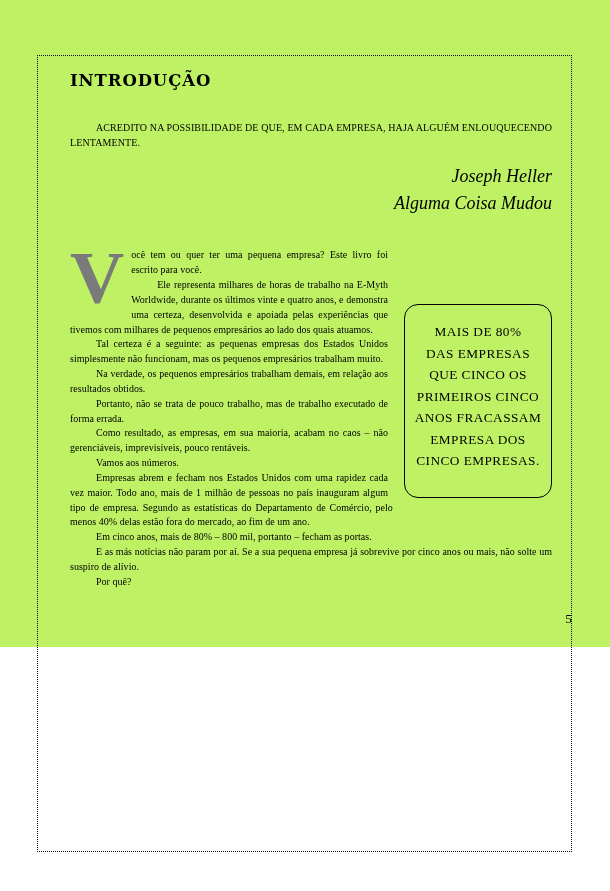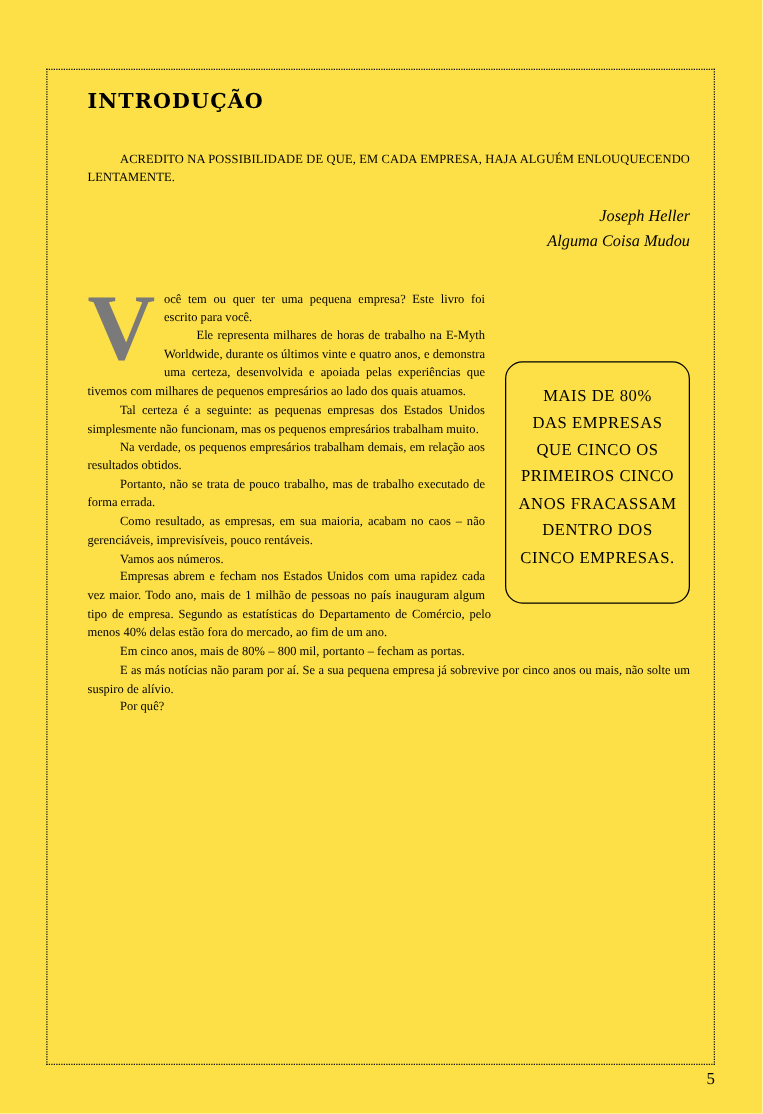--- a/index.html
+++ b/index.html
@@ -13,22 +13,22 @@
     position: relative;
     font-family: "Liberation Serif", "DejaVu Serif", serif;
     color: #000000;
     overflow: hidden;
   }
 
   
   #page {
     position: absolute;
     left: 0; top: 0;
-    width: 610px; height: 891px;
-    background: #fde047;
+    width: 610px; height: 647px;
+    background: #bef264;
   }
   #dotted-frame {
     position: absolute;
     left: 37px;
     top: 55px;
     width: 535px;
     height: 797px;
     border: 1px dotted #111111;
     box-sizing: border-box;
     pointer-events: none;
@@ -59,21 +59,21 @@
     font-size: 10px;
     line-height: 1.52;
     text-align: justify;
     text-indent: 26px;
     margin: 0;
     letter-spacing: 0.1px;
   }
   .attribution {
     text-align: right;
     font-style: italic;
-    font-size: 13px;
+    font-size: 18px;
     line-height: 1.55;
     margin: 0;
   }
   #attr-author { margin-top: 12px; }
 
   
   #body-block {
     margin-top: 30px;
     position: relative;
   }
@@ -144,21 +144,21 @@
     </div>
 
     <div id="body-block">
 
       <aside id="callout">
         <span class="cline">MAIS DE 80%</span>
         <span class="cline">DAS EMPRESAS</span>
         <span class="cline">QUE CINCO OS</span>
         <span class="cline">PRIMEIROS CINCO</span>
         <span class="cline">ANOS FRACASSAM</span>
-        <span class="cline">DENTRO DOS</span>
+        <span class="cline">EMPRESA DOS</span>
         <span class="cline">CINCO EMPRESAS.</span>
       </aside>
 
       <span id="dropcap">V</span>
 
       <p class="body no-indent">ocê tem ou quer ter uma pequena empresa? Este livro foi escrito para você.</p>
       <p class="body">Ele representa milhares de horas de trabalho na E-Myth Worldwide, durante os últimos vinte e quatro anos, e demonstra uma certeza, desenvolvida e apoiada pelas experiências que tivemos com milhares de pequenos empresários ao lado dos quais atuamos.</p>
       <p class="body">Tal certeza é a seguinte: as pequenas empresas dos Estados Unidos simplesmente não funcionam, mas os pequenos empresários trabalham muito.</p>
       <p class="body">Na verdade, os pequenos empresários trabalham demais, em relação aos resultados obtidos.</p>
       <p class="body">Portanto, não se trata de pouco trabalho, mas de trabalho executado de forma errada.</p>

